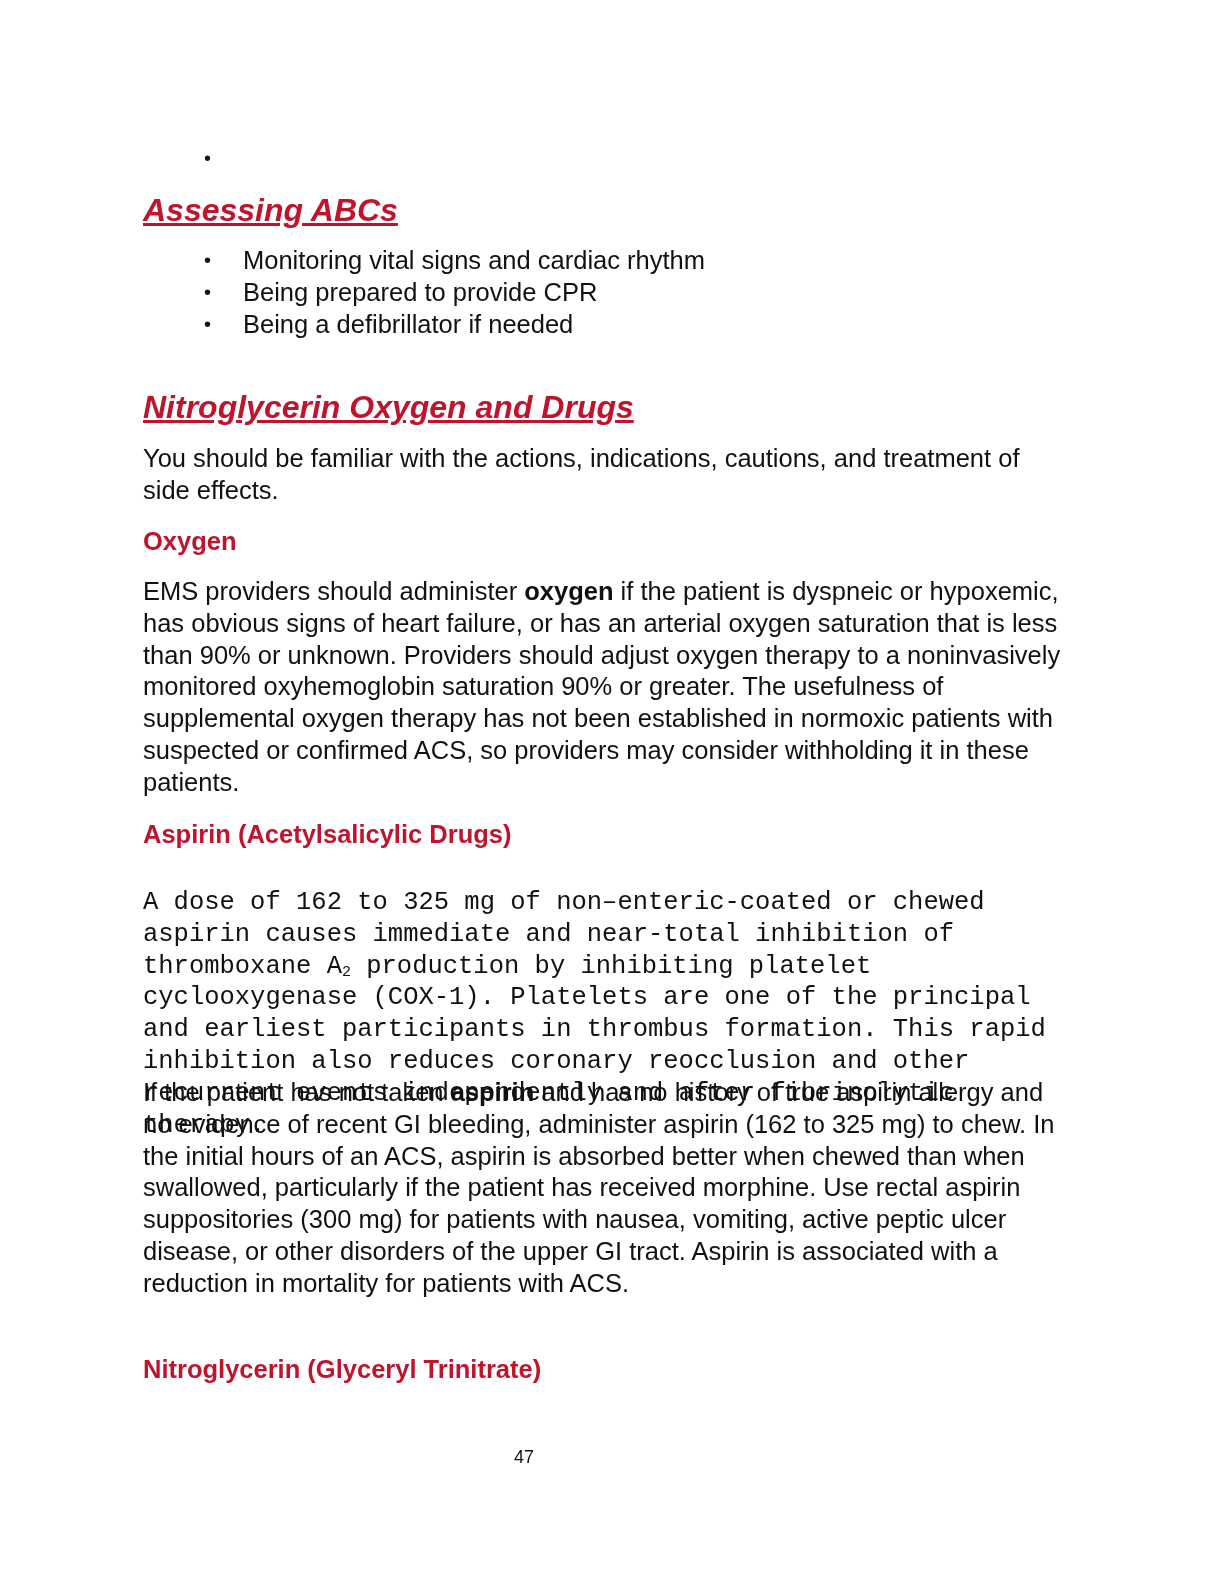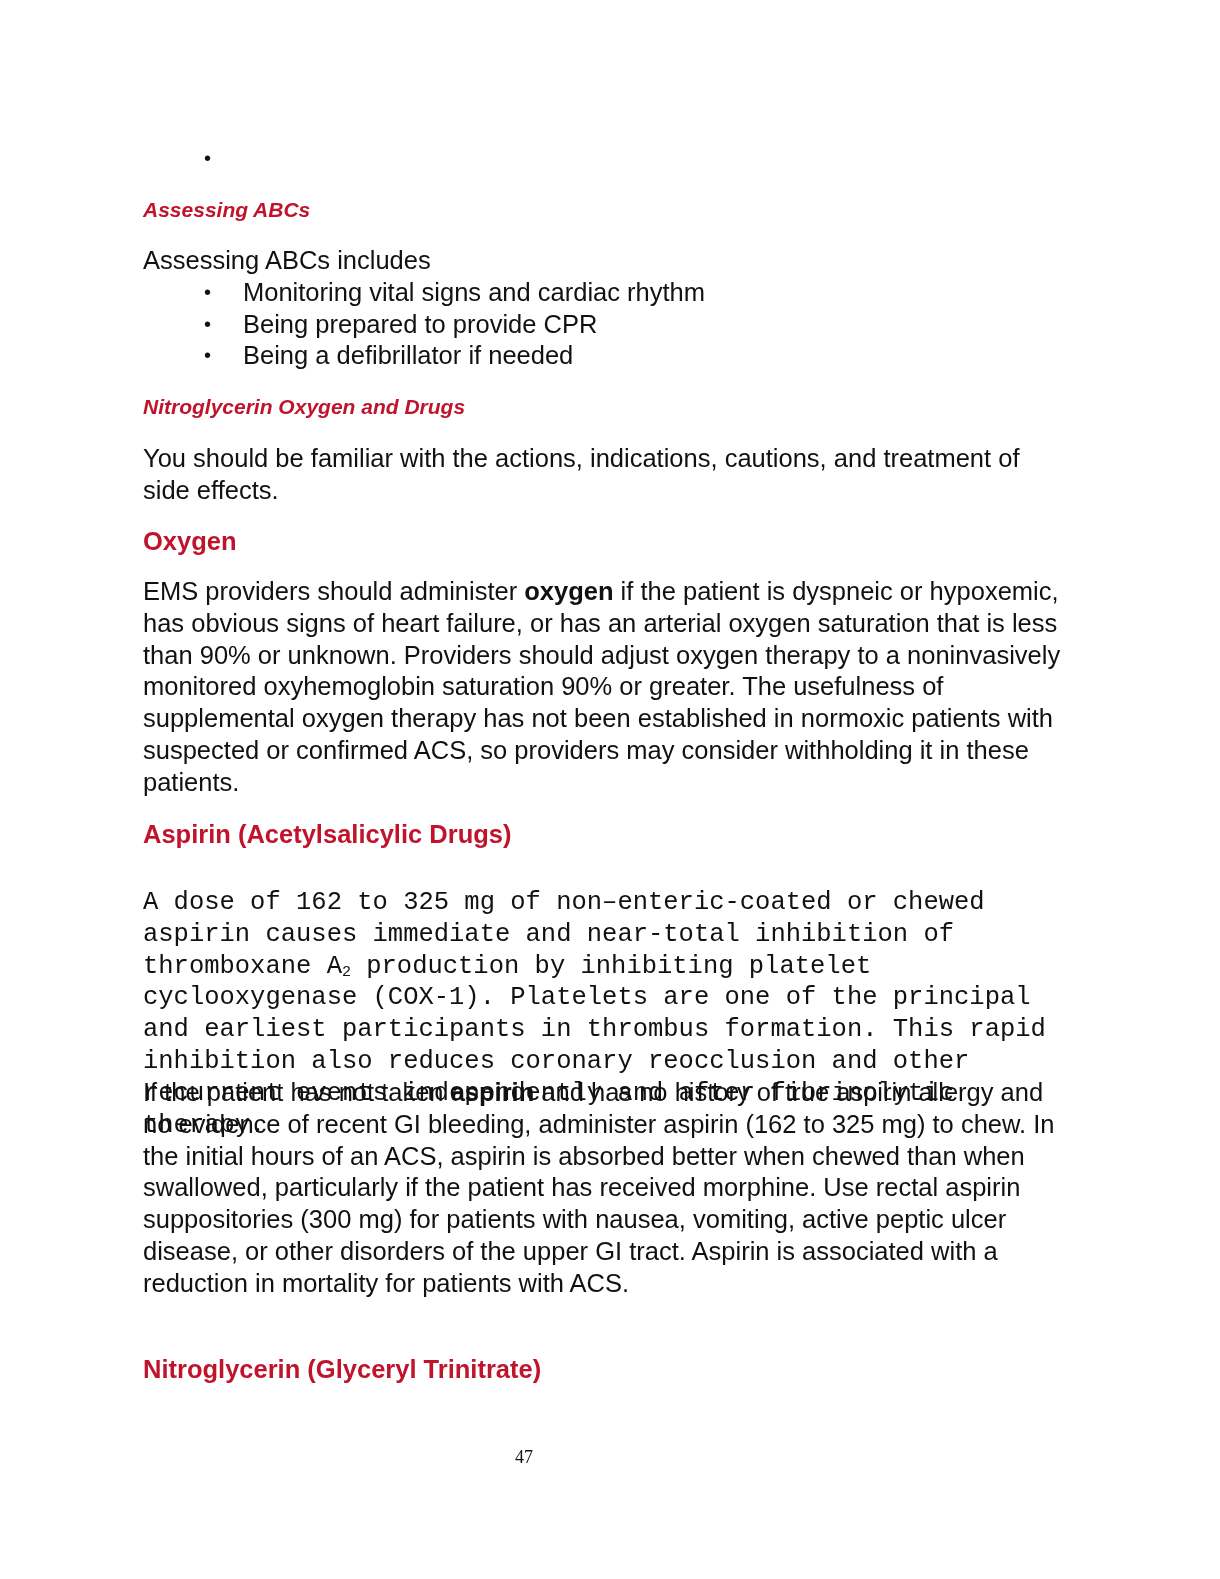--- a/index.html
+++ b/index.html
@@ -22,26 +22,27 @@
     width: 940px;
   }
   .p {
     font-size: 25.5px;
     line-height: 31.8px;
     margin: 0;
   }
   .h3 {
     position: absolute;
     left: 0;
-    font-size: 21px;
+    font-size: 32px;
     font-weight: bold;
     font-style: italic;
     color: #C0142C;
     margin: 0;
     line-height: 32px;
+    text-decoration: underline;
   }
   .h2 {
     position: absolute;
     left: 0;
     font-size: 25.5px;
     font-weight: bold;
     color: #C0142C;
     margin: 0;
     line-height: 32px;
   }
@@ -73,41 +74,40 @@
     vertical-align: -3px;
     line-height: 0;
   }
   .page-num {
     position: absolute;
     left: 0;
     width: 1048px;
     top: 1447px;
     text-align: center;
     font-size: 18px;
-    font-family: Liberation Serif, serif;
+    font-family: Liberation Sans, sans-serif;
     color: #111;
   }
 </style>
 </head>
 <body>
 
 <div class="page">
 
   <div class="block" style="top:143px;">
     <ul class="bullets">
       <li>
         <span class="dot">•</span>
       </li>
     </ul>
   </div>
 
   <h3 class="h3" style="top:194px;">Assessing ABCs</h3>
 
   <div class="block" style="top:245px;">
-    <p class="p">Assessing ABCs includes</p>
     <ul class="bullets">
       <li>
         <span class="dot">•</span>
         <span>Monitoring vital signs and cardiac rhythm</span>
       </li>
       <li>
         <span class="dot">•</span>
         <span>Being prepared to provide CPR</span>
       </li>
       <li>

